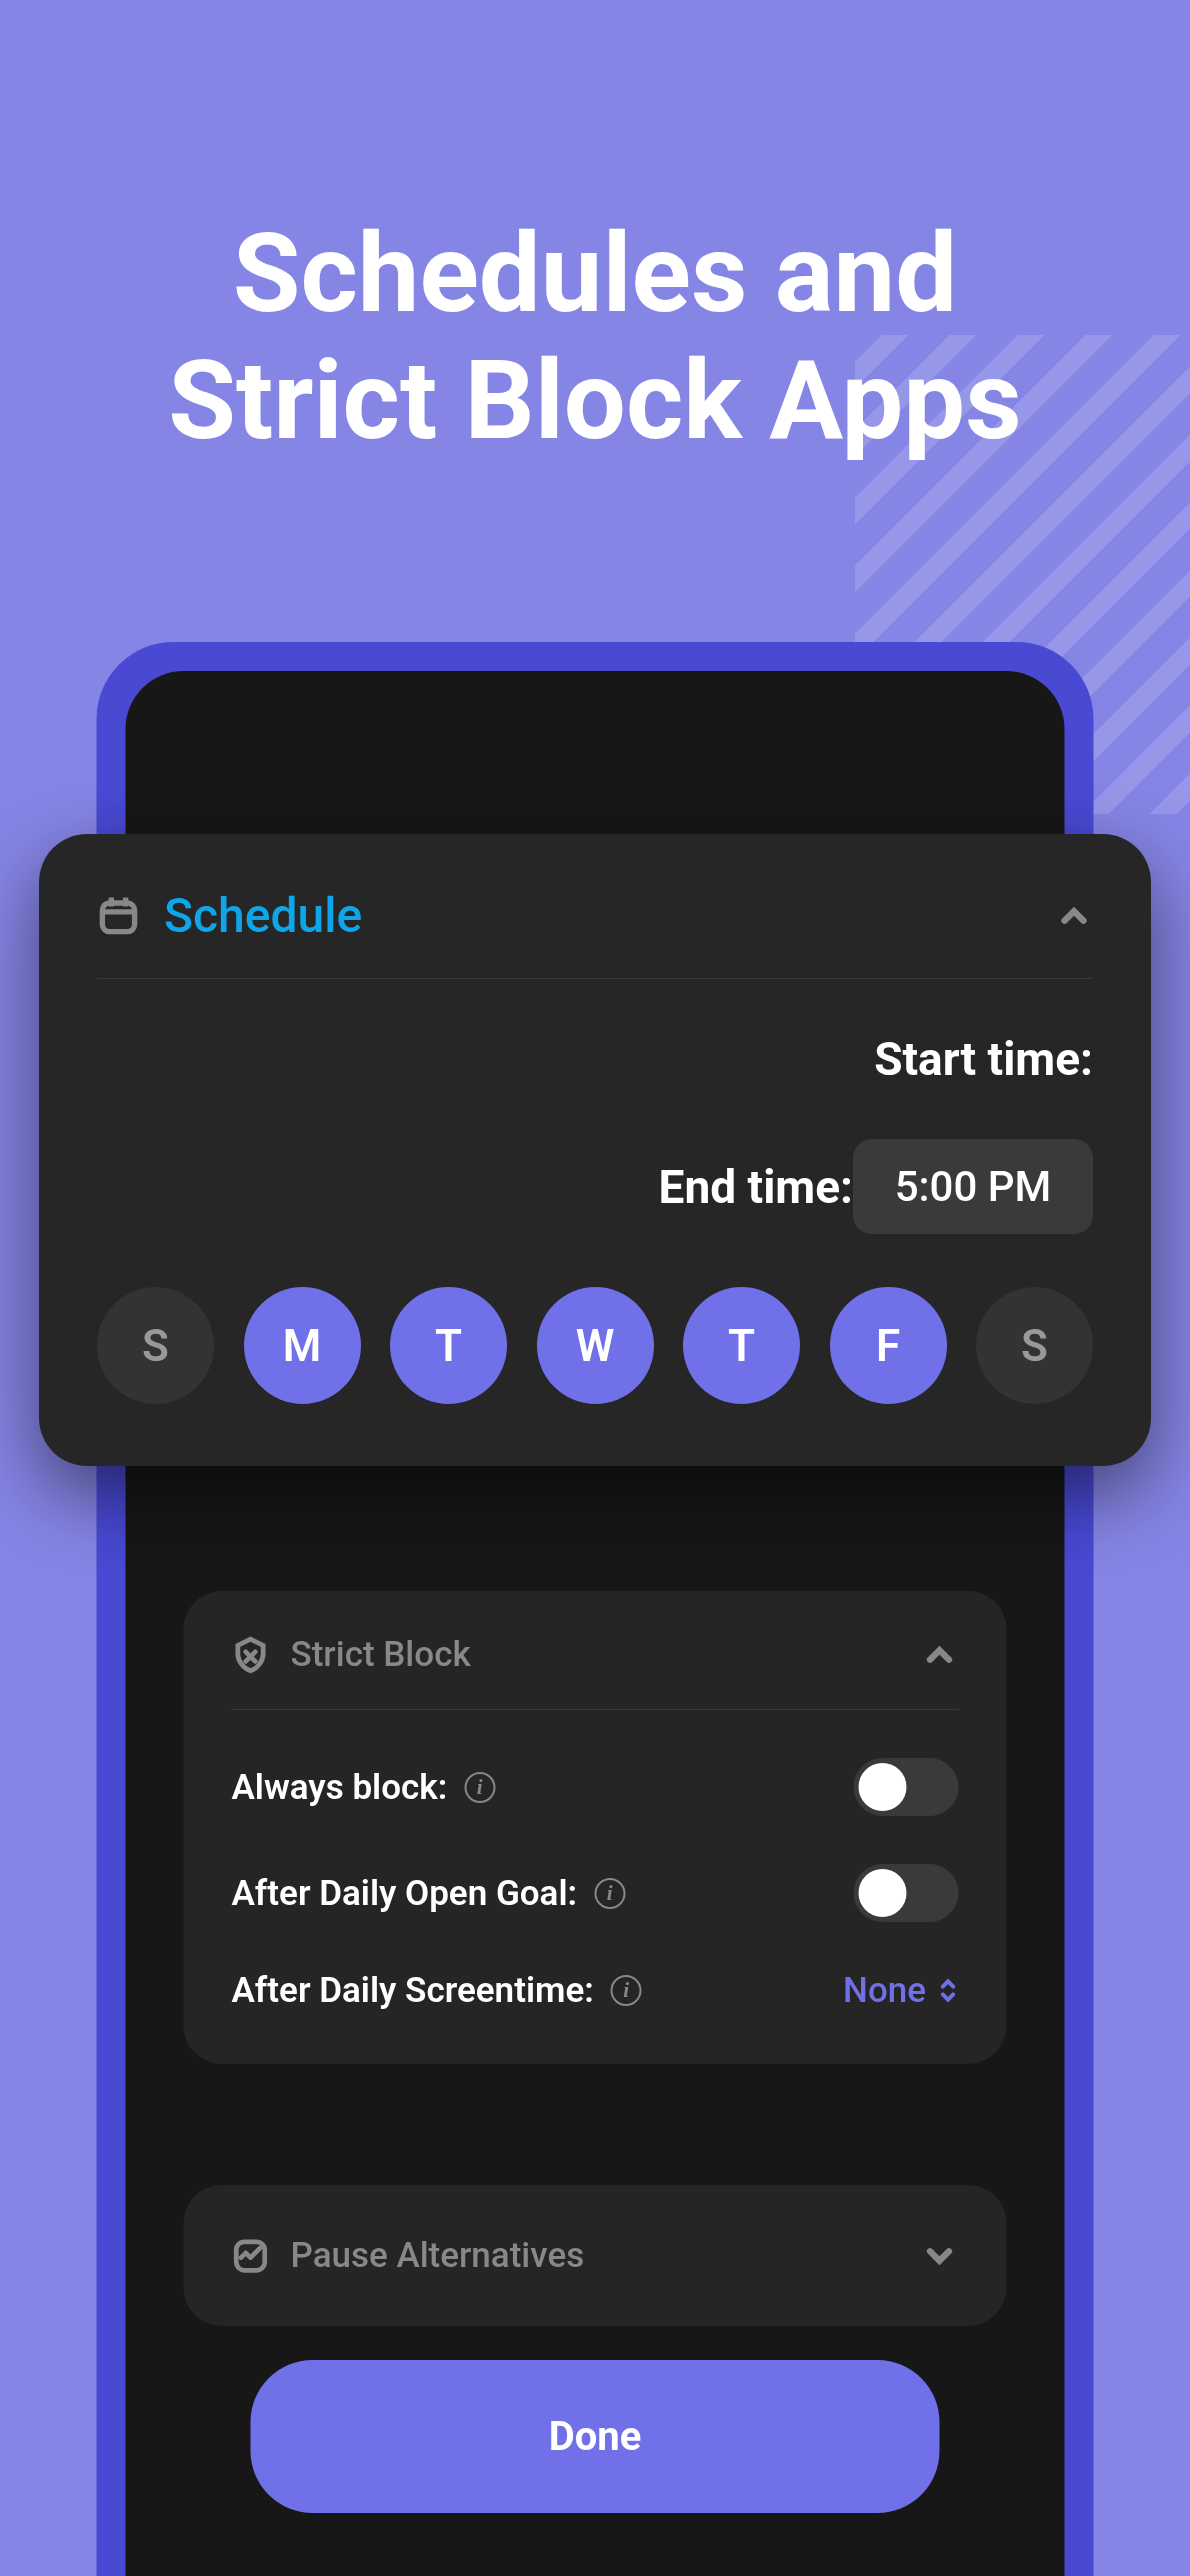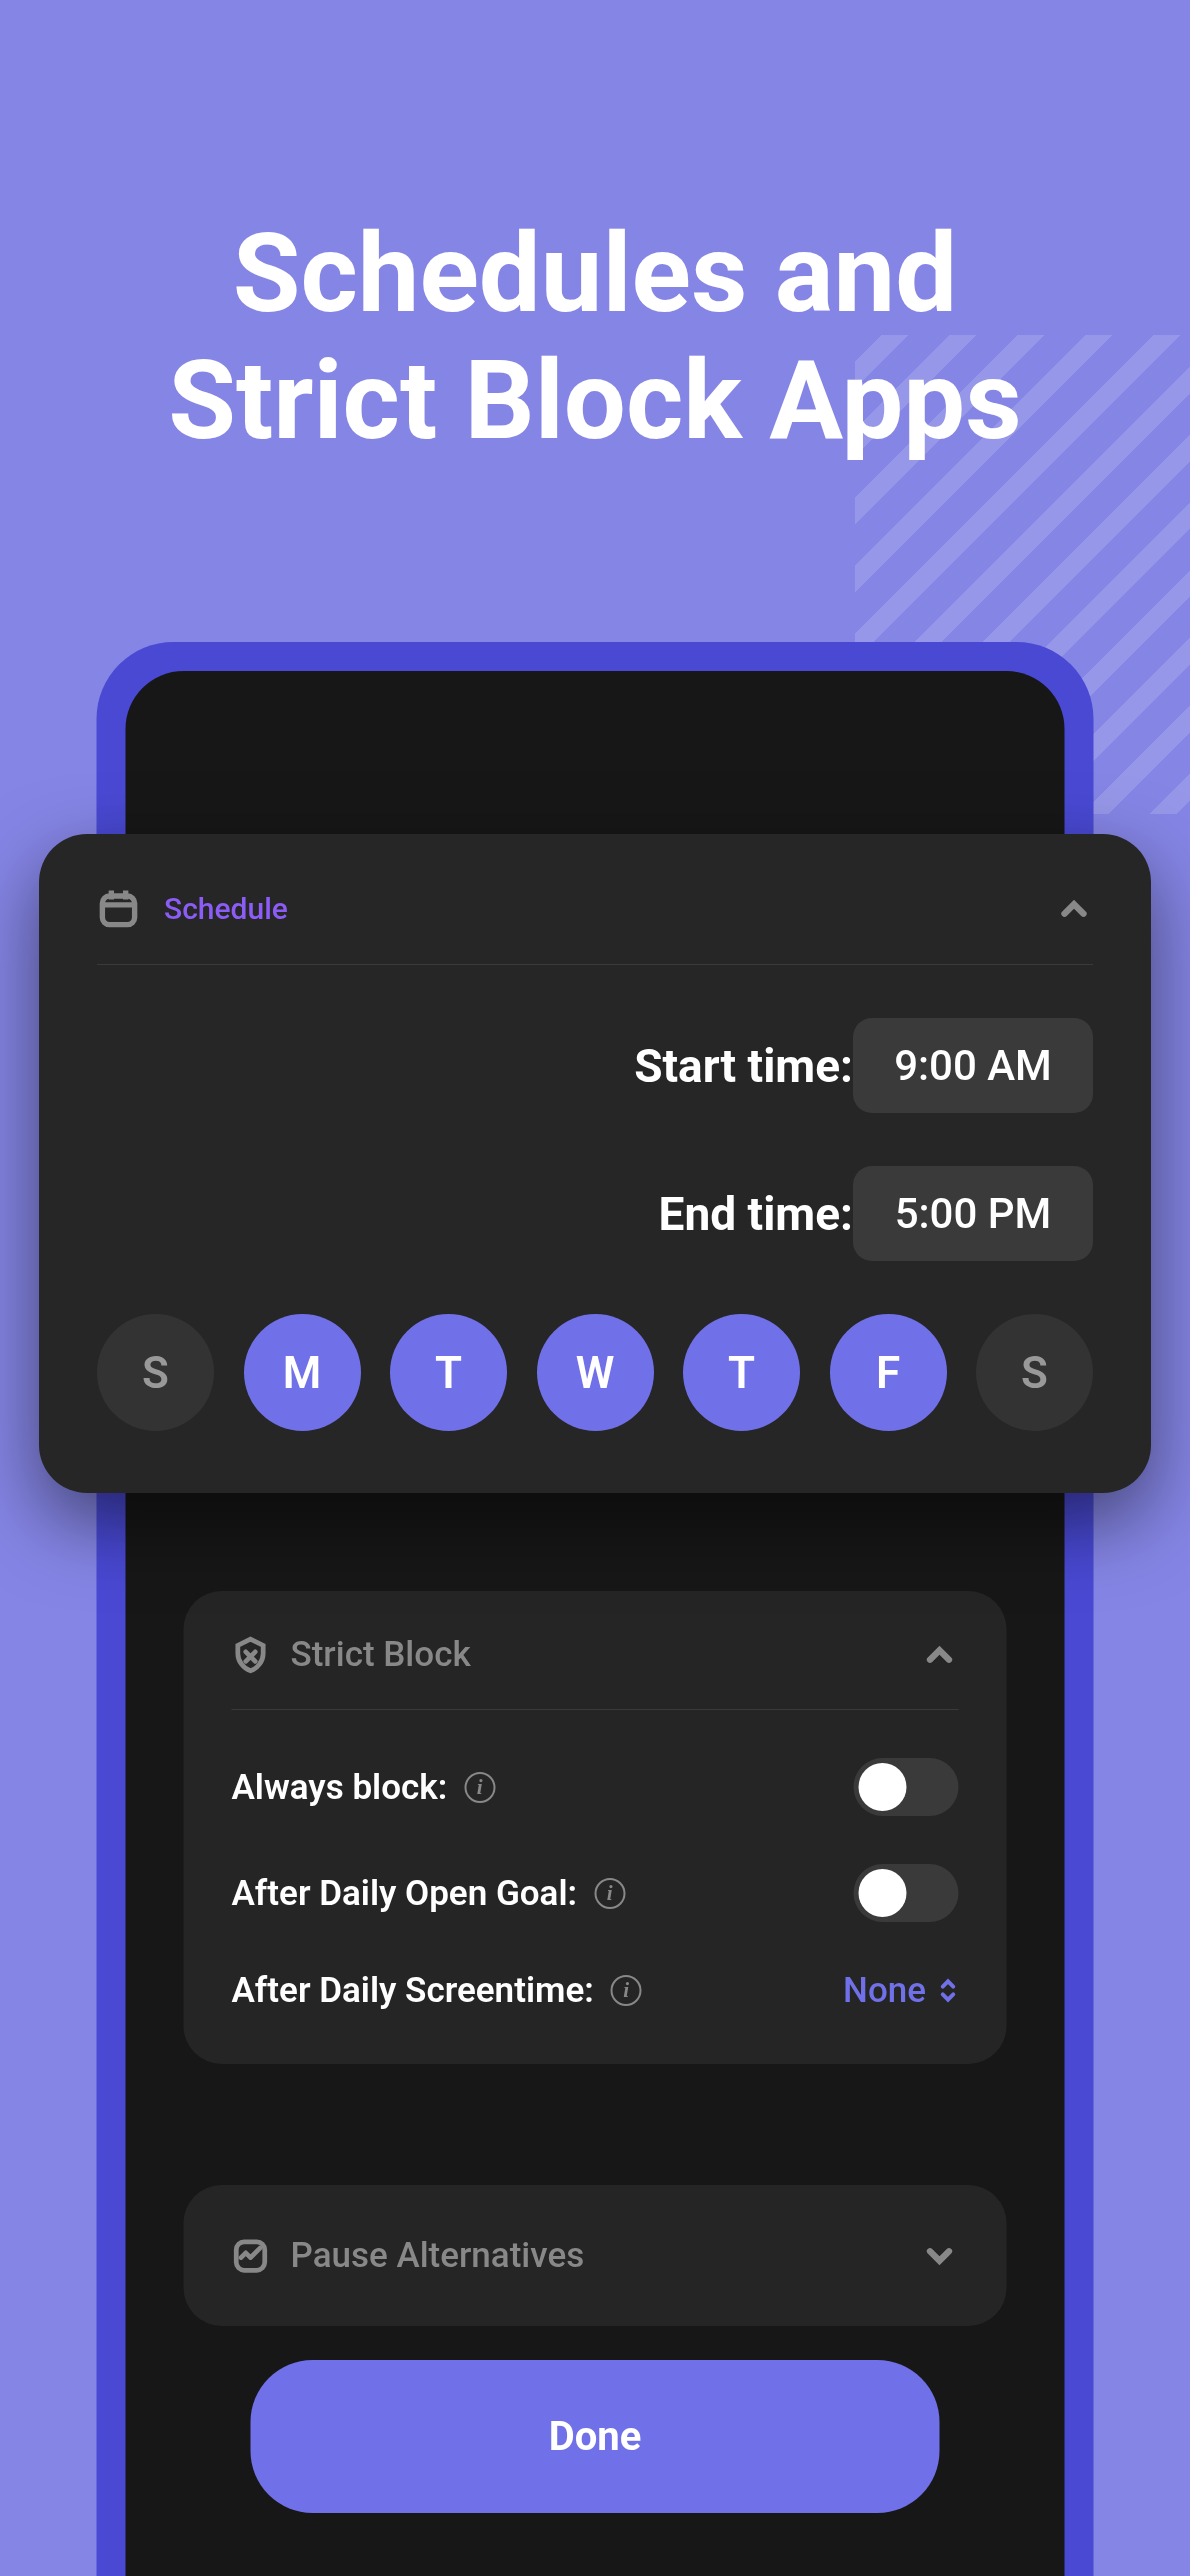--- a/index.html
+++ b/index.html
@@ -93,22 +93,22 @@
       gap: 24px;
     }
     .icon-calendar {
       width: 43px;
       height: 43px;
       stroke: #888;
       fill: none;
       stroke-width: 3;
     }
     .card-title {
-      color: #8b5cf6;
-      font-size: 30px;
+      color: #0ea5e9;
+      font-size: 48px;
       font-weight: 500;
     }
     .chevron {
       width: 38px;
       height: 38px;
       stroke: #888;
       fill: none;
       stroke-width: 4;
     }
     .time-row {
@@ -383,21 +383,20 @@
       </svg>
       <span class="card-title">Schedule</span>
     </div>
     <svg class="chevron" viewBox="0 0 24 24">
       <path d="M6 15 l6 -6 l6 6" stroke-linecap="round"></path>
     </svg>
   </div>
 
   <div class="time-row">
     <span class="time-label">Start time:</span>
-    <span class="time-value">9:00 AM</span>
   </div>
 
   <div class="time-row">
     <span class="time-label">End time:</span>
     <span class="time-value">5:00 PM</span>
   </div>
 
   <div class="days-row" id="days-container">
   <div class="day-btn day-inactive">S</div>
       <div class="day-btn day-active">M</div>

